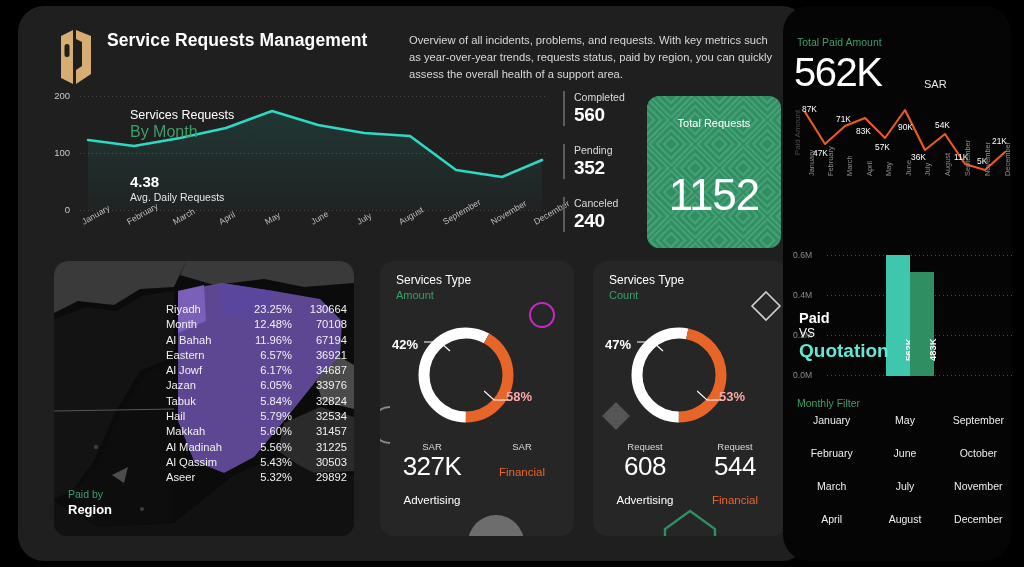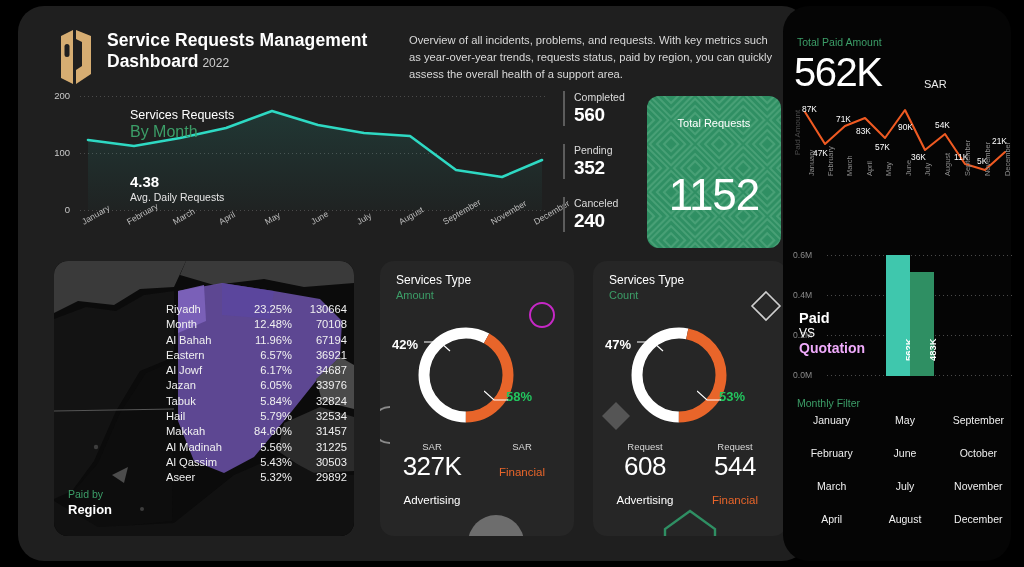--- a/index.html
+++ b/index.html
@@ -87,21 +87,21 @@
   .donut-card {
     position: absolute; top: 255px; width: 194px; height: 275px;
     border-radius: 14px; background: #262626; overflow: hidden;
   }
   #card-amount { left: 362px; }
   #card-count  { left: 575px; }
   .dc-title { position: absolute; left: 16px; top: 12px; font-size: 12px; color: #ffffff; }
   .dc-sub   { position: absolute; left: 16px; top: 28px; font-size: 11px; color: #3c9e68; }
   .donut-svg { position: absolute; left: 34px; top: 62px; }
   .d-lbl-left  { position: absolute; left: 12px; top: 76px; font-size: 13px; font-weight: bold; color: #ffffff; }
-  .d-lbl-right { position: absolute; left: 126px; top: 128px; font-size: 13px; font-weight: bold; color: #22c55e; }
+  .d-lbl-right { position: absolute; left: 126px; top: 128px; font-size: 13px; font-weight: bold; color: #fca5a5; }
   .stat { position: absolute; top: 180px; width: 96px; text-align: center; }
   .stat.left { left: 4px; }
   .stat.right { left: 94px; }
   .st-unit { font-size: 9.5px; color: #d8d8d8; }
   .st-num  { font-size: 26px; font-weight: 400; color: #ffffff; letter-spacing: -.5px; line-height: 1.08; }
   .st-name { font-size: 11.5px; margin-top: 14px; }
   .st-name.adv { color: #ffffff; }
   .st-name.fin { color: #e8652a; }
   .deco { position: absolute; }
 
@@ -124,21 +124,21 @@
   .sp-dlabel { position: absolute; font-size: 8.4px; color: #ffffff; white-space: nowrap; }
 
   .sp-bar-zone { position: absolute; left: 8px; top: 236px; width: 228px; height: 148px; }
   .bz-grid { position: absolute; left: 36px; width: 188px; height: 1px;
              background-image: linear-gradient(to right, #4a4a4a 1px, transparent 1px);
              background-size: 4px 1px; }
   .bz-ylab { position: absolute; left: 2px; font-size: 8.6px; color: #8b8b8b; }
   .bz-overlay { position: absolute; left: 8px; top: 68px; }
   .bz-o1 { font-size: 14.5px; font-weight: bold; color: #ffffff; }
   .bz-o2 { font-size: 12px; color: #ffffff; }
-  .bz-o3 { font-size: 14px; font-weight: bold; color: #f0abfc; }
+  .bz-o3 { font-size: 19px; font-weight: bold; color: #5eead4; }
   .bar { position: absolute; bottom: 0; }
   .bar-lbl {
     position: absolute; font-size: 9.5px; font-weight: bold; color: #ffffff;
     transform: rotate(-90deg); transform-origin: left top; white-space: nowrap;
   }
 
   .mf-label { position: absolute; left: 14px; top: 391px; font-size: 10.5px; color: #3c9e68; }
   .mf-grid { position: absolute; left: 12px; top: 408px; width: 220px;
              display: grid; grid-template-columns: 1fr 1fr 1fr; row-gap: 21px; }
   .mf-item { font-size: 10.5px; color: #f0f0f0; text-align: center; cursor: pointer; }
@@ -151,21 +151,20 @@
   <div class="main-panel">
 
     <div class="hdr">
       <svg class="logo" viewBox="0 0 34 54">
         <path d="M2 6 L14 0 L14 54 L2 48 Z" fill="#d6ad72"></path>
         <path d="M17 0 L32 6 L32 44 L17 54 L17 40 L23 36 L23 12 L17 9 Z" fill="#d6ad72"></path>
         <rect x="5.5" y="14" width="5" height="13" rx="2.5" fill="#1f1f1f"></rect>
       </svg>
       <div class="title-wrap">
         <div class="title-l1">Service Requests Management</div>
-        <div class="title-l2"><span>Dashboard</span><span class="title-year">2022</span></div>
       </div>
       <div class="desc">Overview of all incidents, problems, and requests. With key metrics such as year-over-year trends, requests status, paid by region, you can quickly assess the overall health of a support area.</div>
     </div>
 
     <div class="linechart-zone">
       <div class="lc-ylabel" style="left:6px; top:-4px;">200</div>
       <div class="lc-ylabel" style="left:6px; top:53px;">100</div>
       <div class="lc-ylabel" style="left:6px; top:110px;">0</div>
       <div class="lc-grid" style="top:2px;"></div>
       <div class="lc-grid" style="top:59px;"></div>
@@ -285,21 +284,21 @@
             <span class="mr-pct">5.84%</span>
             <span class="mr-val">32824</span>
           </div>
         <div class="map-row">
             <span class="mr-name">Hail</span>
             <span class="mr-pct">5.79%</span>
             <span class="mr-val">32534</span>
           </div>
         <div class="map-row">
             <span class="mr-name">Makkah</span>
-            <span class="mr-pct">84.60%</span>
+            <span class="mr-pct">5.60%</span>
             <span class="mr-val">31457</span>
           </div>
         <div class="map-row">
             <span class="mr-name">Al Madinah</span>
             <span class="mr-pct">5.56%</span>
             <span class="mr-val">31225</span>
           </div>
         <div class="map-row">
             <span class="mr-name">Al Qassim</span>
             <span class="mr-pct">5.43%</span>

